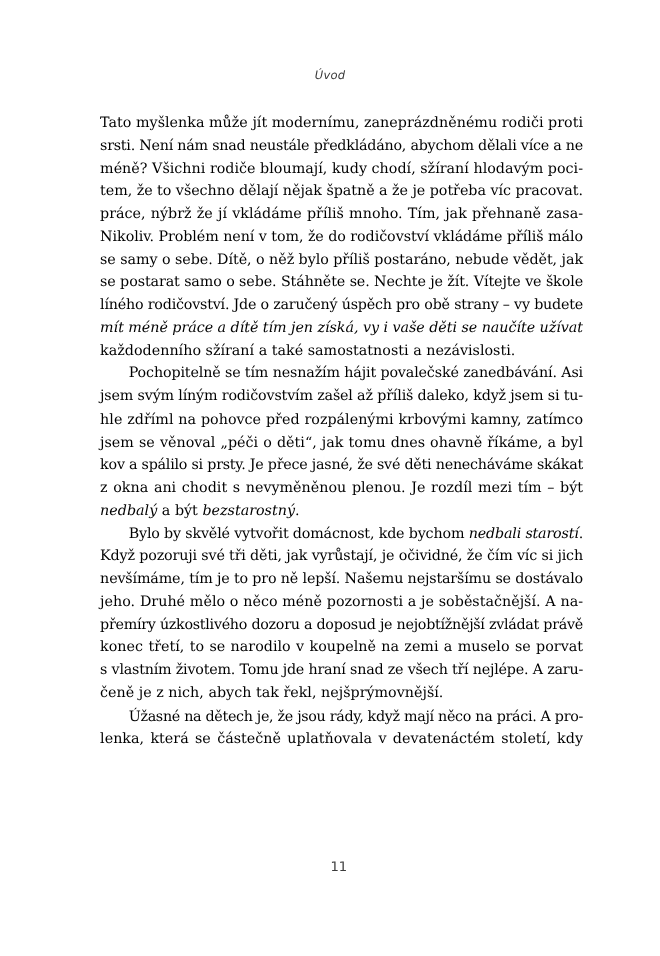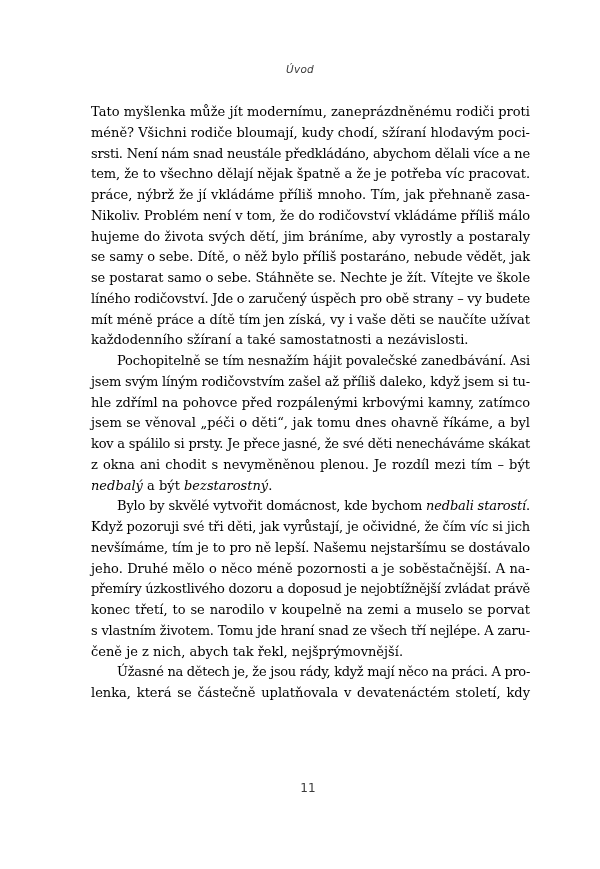--- a/index.html
+++ b/index.html
@@ -29,30 +29,29 @@
 </style>
 </head>
 <body>
 
 <div class="page">
   <div class="running-head">Úvod</div>
 
   <div class="body-text">
 
     <span class="line">Tato myšlenka může jít modernímu, zaneprázdněnému rodiči proti</span>
+    <span class="line" style="letter-spacing: -0.223881px;">srsti. Není nám snad neustále předkládáno, abychom dělali více a ne</span>
     <span class="line">méně? Všichni rodiče bloumají, kudy chodí, sžíraní hlodavým poci-</span>
-    <span class="line" style="letter-spacing: -0.223881px;">srsti. Není nám snad neustále předkládáno, abychom dělali více a ne</span>
     <span class="line" style="letter-spacing: -0.0441176px;">tem, že to všechno dělají nějak špatně a že je potřeba víc pracovat.</span>
     <span class="line">práce, nýbrž že jí vkládáme příliš mnoho. Tím, jak přehnaně zasa-</span>
     <span class="line" style="letter-spacing: -0.0683302px;">Nikoliv. Problém není v tom, že do rodičovství vkládáme příliš málo</span>
-    <span class="line">hujeme do života svých dětí, jim bráníme, aby vyrostly a postaraly</span>
     <span class="line" style="letter-spacing: -0.0592831px;">se samy o sebe. Dítě, o něž bylo příliš postaráno, nebude vědět, jak</span>
     <span class="line" style="letter-spacing: -0.101449px;">se postarat samo o sebe. Stáhněte se. Nechte je žít. Vítejte ve škole</span>
     <span class="line" style="letter-spacing: -0.202665px;">líného rodičovství. Jde o zaručený úspěch pro obě strany – vy budete</span>
-    <span class="line" style="letter-spacing: -0.042346px;">mít méně práce a dítě tím jen získá, vy i vaše děti se naučíte užívat</span>
+    <span class="line" style="letter-spacing: -0.042346px; font-style: italic;">mít méně práce a dítě tím jen získá, vy i vaše děti se naučíte užívat</span>
     <span class="line last">každodenního sžíraní a také samostatnosti a nezávislosti.</span>
 
     <span class="line indent" style="letter-spacing: -0.137601px;">Pochopitelně se tím nesnažím hájit povalečské zanedbávání. Asi</span>
     <span class="line" style="letter-spacing: -0.159873px;">jsem svým líným rodičovstvím zašel až příliš daleko, když jsem si tu-</span>
     <span class="line">hle zdříml na pohovce před rozpálenými krbovými kamny, zatímco</span>
     <span class="line">jsem se věnoval „péči o děti“, jak tomu dnes ohavně říkáme, a byl</span>
     <span class="line" style="letter-spacing: -0.223661px;">kov a spálilo si prsty. Je přece jasné, že své děti nenecháváme skákat</span>
     <span class="line">z okna ani chodit s nevyměněnou plenou. Je rozdíl mezi tím – být</span>
     <span class="line last"><i>nedbalý</i><span> a být </span><i>bezstarostný</i><span>.</span></span>
 

